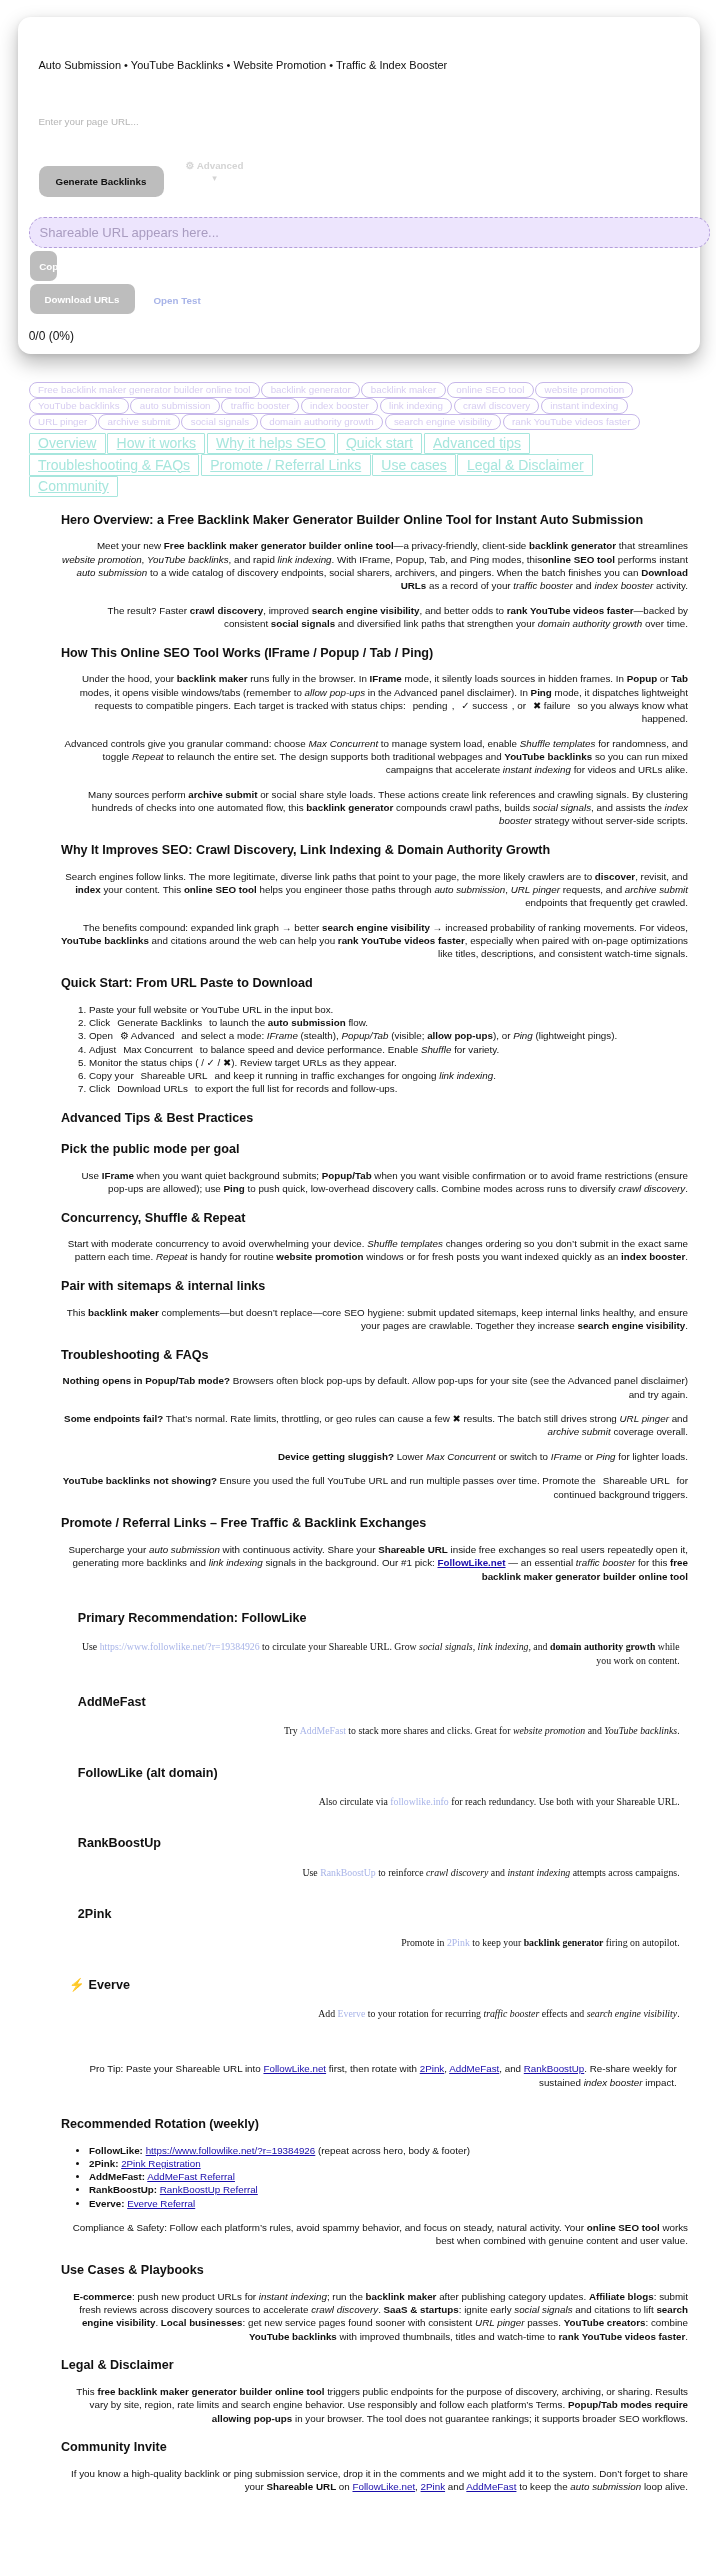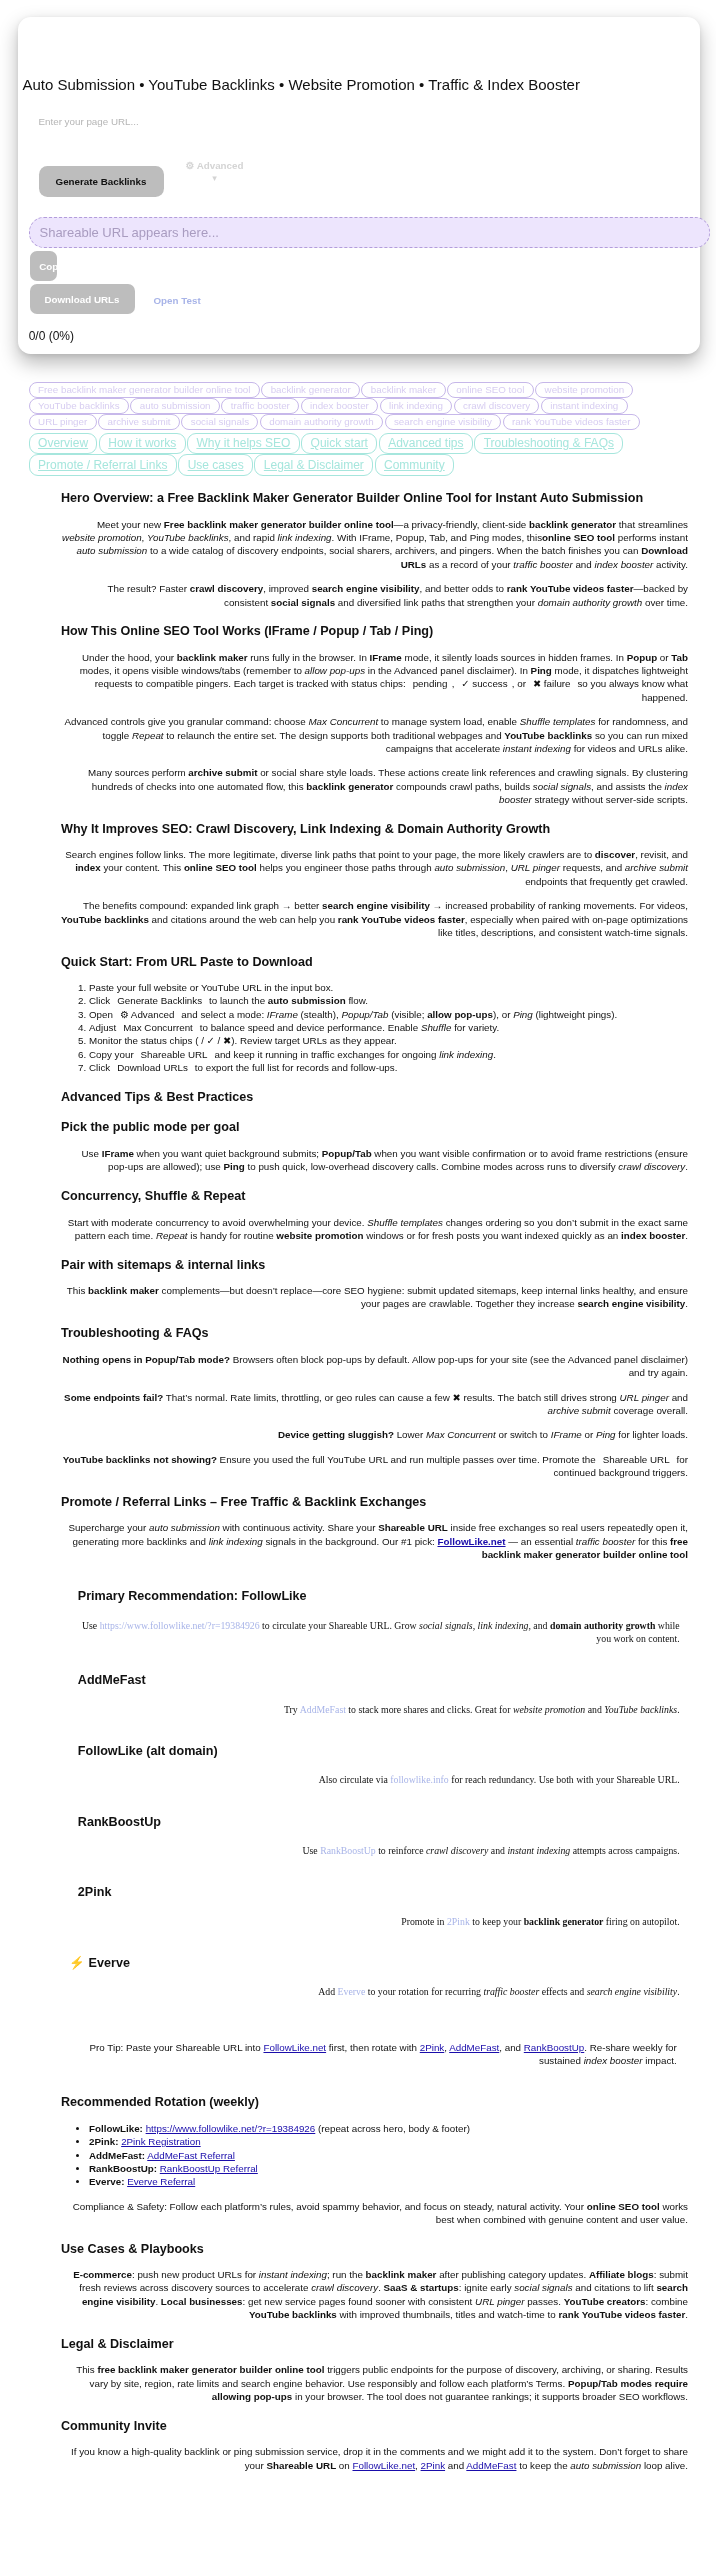--- a/index.html
+++ b/index.html
@@ -15,22 +15,22 @@
   .card {
     position: relative;
     margin: 17px 0 0 17.5px;
     width: 682px;
     height: 337px;
     background: #fff;
     border-radius: 12.6px;
     box-shadow: 0 8.4px 19.6px rgba(0,0,0,0.28), 0 1.4px 4.2px rgba(0,0,0,0.08);
   }
   .tagline {
-    position: absolute; left: 5px; top: 42px;
-    font-size: 15px; color: #111; margin-top: 19px;
+    position: absolute; left: 21px; top: 42px;
+    font-size: 11px; color: #111;
   }
   .url-input {
     position: absolute; left: 11.2px; top: 92px;
     width: 420px; height: 24px;
     border: none; outline: none; background: transparent;
     font-family: "Liberation Sans", sans-serif; font-size: 9.8px;
     padding: 0 9.8px; color: #111;
   }
   .url-input::placeholder { color: #b5b5b5; }
   .gen-btn {
@@ -71,21 +71,21 @@
   .progress-text {
     position: absolute; left: 11.2px; top: 313px; font-size: 12px;
   }
   .chips { margin: 28px 0 0 28px; width: 651px; line-height: 12.6px; font-size: 9.8px; }
   .chip {
     display: inline-block; border: 0.7px solid; border-radius: 9.8px;
     padding: 1.4px 8.4px; margin: 0 0.7px; line-height: 11.2px;
   }
   .kw .chip { border-color: #c7b8ea; color: #d7cdf1; }
   .nav { margin-top: 2.8px; }
-  .nav .chip { border-color: #a6e6dd; color: #a6e6dd; font-size: 12px; padding: 4.2px 8.4px; border-radius: 9px; }
+  .nav .chip { border-color: #a6e6dd; color: #a6e6dd; font-size: 14px; padding: 4.2px 8.4px; border-radius: 1px; }
   .content { padding: 0 29px; margin-left: 32px; }
   h2 { font-size: 12.6px; font-weight: bold; margin: 15.4px 0 11.2px; line-height: 15.4px; }
   h3 { font-size: 12.6px; font-weight: bold; margin: 15.4px 0 11.2px; line-height: 15.4px; }
   p { margin: 0 0 11.2px; text-align: right; }
   ol { margin: 0 0 11.2px; padding-left: 28px; }
   ol li, ul li { margin: 0; line-height: 13.3px; }
   ul { margin: 0 0 11.2px; padding-left: 28px; }
   .ref-block { padding: 0 8.4px; margin-top: 28px; }
   .ref-block h3 { margin: 28px 8.4px 14px; }
   .ref-block p { margin: 0 0 11.2px; font-family: Liberation Serif, serif; }

